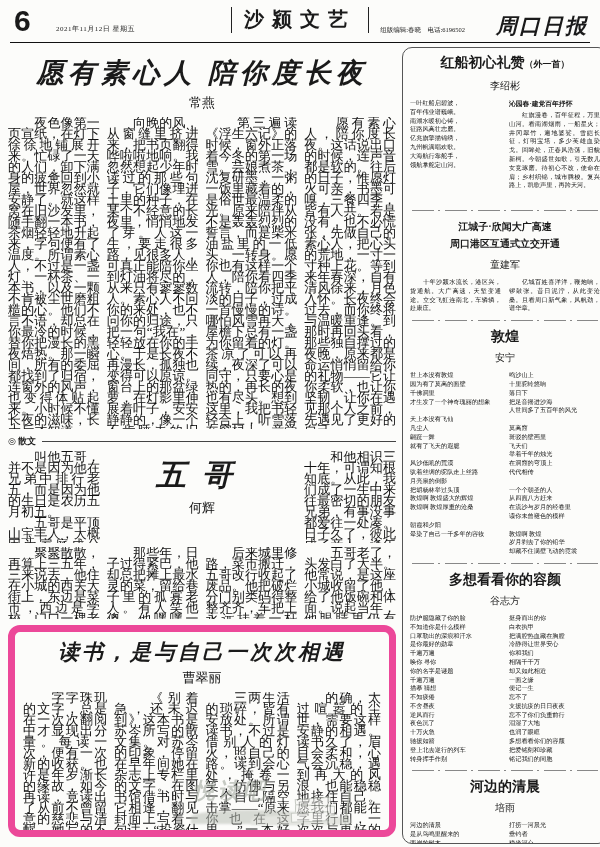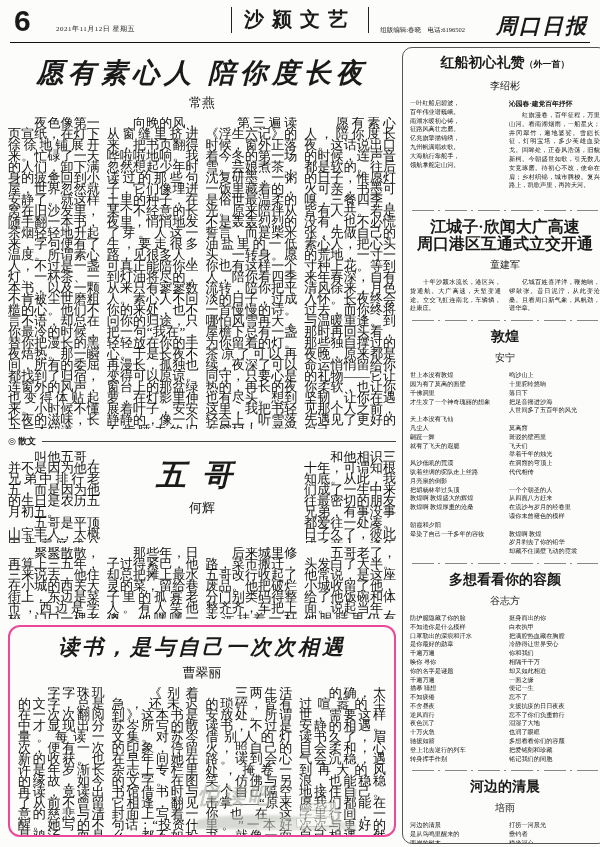--- a/index.html
+++ b/index.html
@@ -37,21 +37,21 @@
   .sec-label-row{display:flex;align-items:center;gap:6px;margin:2px 0 3px 0;}
   .sec-label{font-size:9px;font-weight:bold;white-space:nowrap;}
   .sec-label-rule{flex:1;border-top:1px solid #444;}
   #a2-mid{display:flex;gap:7px;}
   #a2-mid .sidetxt{width:92px;flex:none;height:92px;}
   #a2-titleblk{flex:1;text-align:center;}
   #a2-title{font-size:30px;letter-spacing:16px;margin-top:4px;}
   #a2 .colrow{margin-top:4px;}
   #a2 .colrow > div{height:72px;}
   
-  #a3{position:relative;margin-top:6px;border:2px solid #ec4899;border-radius:12px;
+  #a3{position:relative;margin-top:6px;border:7px solid #ec4899;border-radius:12px;
     padding:6px 8px 4px 8px;height:212px;box-sizing:border-box;overflow:hidden;}
   #a3-title{font-size:21px;letter-spacing:3px;}
   #a3 .colrow > div{height:158px;}
   #a3-mark{position:absolute;right:28px;bottom:2px;width:170px;height:52px;opacity:.55;pointer-events:none;text-decoration:underline;}
   .mark-hill{position:absolute;bottom:4px;left:0;width:120px;height:14px;background:#b9bdb4;
     border-radius:50% 50% 0 0;filter:blur(1px);}
   .mark-hill2{position:absolute;bottom:3px;left:60px;width:100px;height:10px;background:#cfd2ca;
     border-radius:50% 50% 0 0;filter:blur(1px);}
   .mark-text{position:absolute;left:2px;top:0;font-size:22px;font-weight:bold;font-style:italic;
     color:#9aa096;letter-spacing:3px;}
@@ -65,21 +65,21 @@
   .p-title .suffix{font-size:9px;font-weight:bold;}
   .p-author{text-align:center;font-size:10px;margin:6px 0 6px 0;}
   .p-cols{display:flex;gap:8px;}
   .p-cols > div{flex:1;}
   .verse{font-size:6.2px;line-height:8.8px;white-space:pre-line;color:#111;}
   .prose{font-size:6.2px;line-height:8.8px;text-align:justify;white-space:pre-line;color:#111;}
   .sub-t{font-size:6.8px;font-weight:bold;margin-bottom:2px;}
   .divider{height:1px;margin:7px 2px;
     background:repeating-linear-gradient(90deg,#888 0 22px,transparent 22px 26px,#888 26px 28px,transparent 28px 33px);}
   #poem1 .p-cols{min-height:104px;}
-  #poem2 .p-title{font-size:16px;}
+  #poem2 .p-title{font-size:10px;}
   #poem3 .p-cols{min-height:150px;}
 </style>
 </head>
 <body>
 
 <div id="paper">
 
   <div id="hdr">
     <div class="pagenum">6</div>
     <div class="dateline">2021年11月12日 星期五</div>

